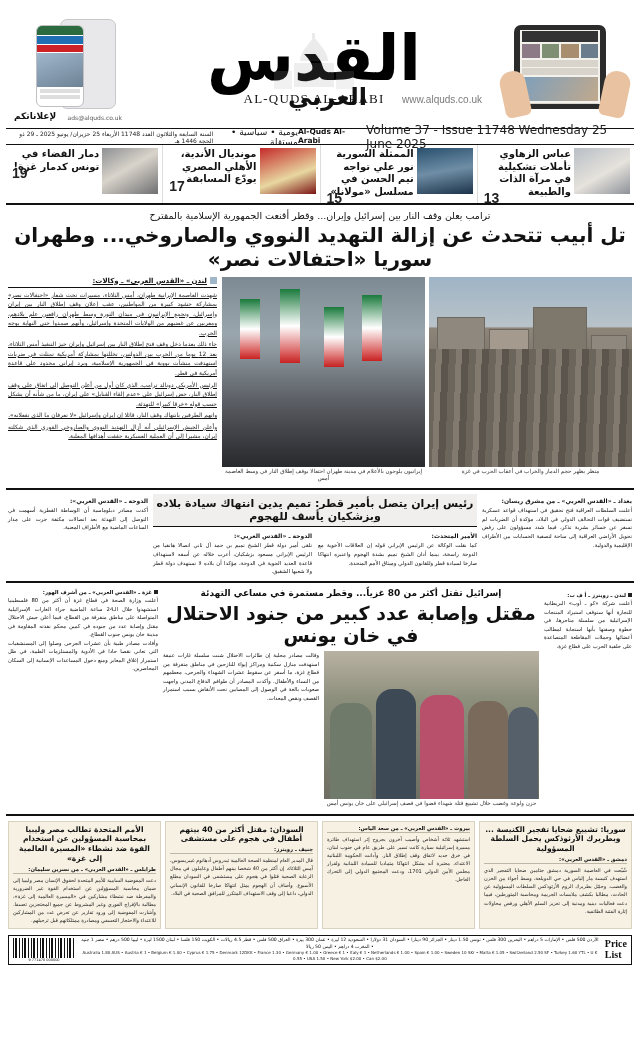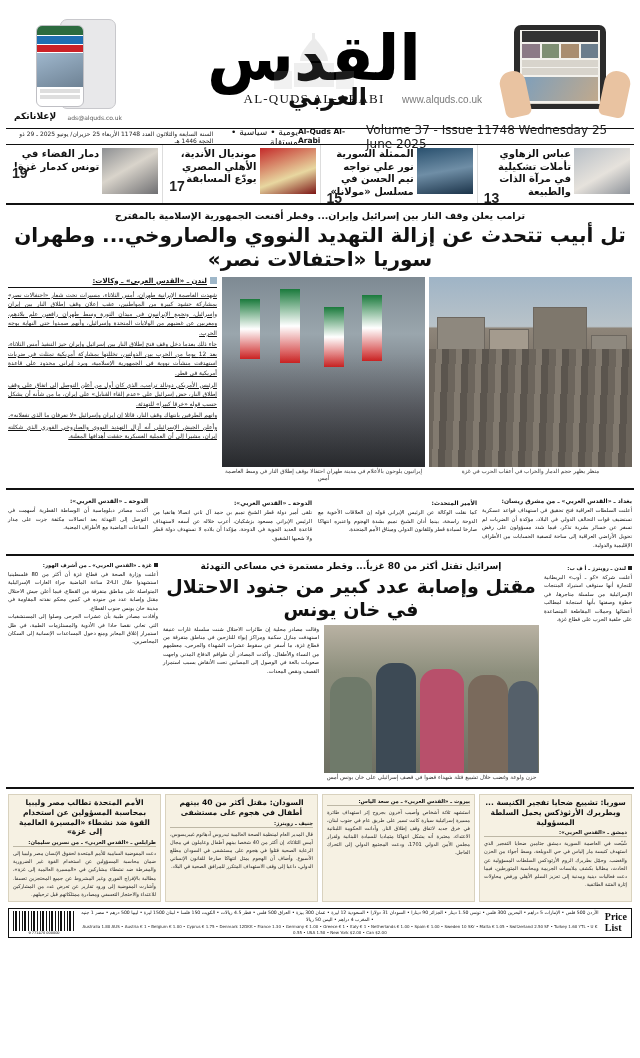--- a/index.html
+++ b/index.html
@@ -56,21 +56,21 @@
   .teaser-txt{flex:1;text-align:right;position:relative;}
   .teaser-txt .t{font-size:10px;font-weight:bold;line-height:1.25;color:#111;}
   .teaser-num{font-family:"Liberation Sans",sans-serif;font-size:14px;font-weight:bold;color:#222;position:absolute;bottom:-8px;left:2px;}
   .teaser-img{width:56px;height:46px;flex:0 0 auto;background:#ccc;overflow:hidden;}
   .ti1{background:linear-gradient(150deg,#8d8f92,#d9d4cb 45%,#6f6f72);}
   .ti2{background:linear-gradient(160deg,#c42a2a,#e8d7a0 60%,#7b1414);}
   .ti3{background:linear-gradient(170deg,#29506e,#6f8ea6 50%,#1b3349);}
   .ti4{background:linear-gradient(150deg,#b8bfc6,#e6e2dc 55%,#8d9299);}
 
   
-  .kicker{text-align:center;font-size:9.5px;font-weight:bold;padding:5px 6px 2px;line-height:1.3;}
+  .kicker{text-align:center;font-size:9.5px;font-weight:normal;padding:5px 6px 2px;line-height:1.3;}
   .headline{text-align:center;font-size:20px;font-weight:bold;line-height:1.18;padding:0 4px 5px;letter-spacing:-.2px;}
   .lead-row{display:flex;gap:5px;padding:0 2px;}
   .lead-photo{flex:0 0 410px;}
   .photo-a{width:100%;height:190px;background:
       linear-gradient(180deg,#9fb4c6 0%,#b9c3c9 26%,#8e8579 27%,#6e665d 60%,#57504a 100%);
       position:relative;overflow:hidden;}
   .rubble{position:absolute;left:0;right:0;bottom:0;height:118px;
       background:repeating-linear-gradient(92deg,#6c655c 0 7px,#827a6f 7px 13px,#5b554e 13px 20px);}
   .bldg{position:absolute;background:#8e887e;border:1px solid #6d675f;}
   .crowd{position:absolute;left:0;right:0;bottom:0;height:190px;
@@ -264,20 +264,21 @@
   </div>
 
   <div class="band2">
 
     <div class="col" style="flex:0 0 150px;">
       <div class="sub-dateline">بغداد ـ «القدس العربي» ـ من مشرق ريسان:</div>
       <div class="minitxt">أعلنت السلطات العراقية فتح تحقيق في استهداف قواعد عسكرية تستضيف قوات التحالف الدولي في البلاد، مؤكدة أن الضربات لم تسفر عن خسائر بشرية تذكر، فيما شدد مسؤولون على رفض تحويل الأراضي العراقية إلى ساحة لتصفية الحسابات بين الأطراف الإقليمية والدولية.</div>
     </div>
 
     <div class="col" style="flex:1 1 auto;">
+      <div class="sub-head">رئيس إيران يتصل بأمير قطر: تميم يدين انتهاك سيادة بلاده وبزشكيان يأسف للهجوم</div>
       <div style="display:flex;gap:6px;margin-top:2px;">
         <div style="flex:1">
           <div class="sub-dateline">الأمير المتحدث:</div>
           <div class="minitxt">كما نقلت الوكالة عن الرئيس الإيراني قوله إن العلاقات الأخوية مع الدوحة راسخة، بينما أدان الشيخ تميم بشدة الهجوم واعتبره انتهاكا صارخا لسيادة قطر وللقانون الدولي وميثاق الأمم المتحدة.</div>
         </div>
         <div style="flex:1">
           <div class="sub-dateline">الدوحة ـ «القدس العربي»:</div>
           <div class="minitxt">تلقى أمير دولة قطر الشيخ تميم بن حمد آل ثاني اتصالا هاتفيا من الرئيس الإيراني مسعود بزشكيان، أعرب خلاله عن أسفه لاستهداف قاعدة العديد الجوية في الدوحة، مؤكدا أن بلاده لا تستهدف دولة قطر ولا شعبها الشقيق.</div>
         </div>
       </div>

